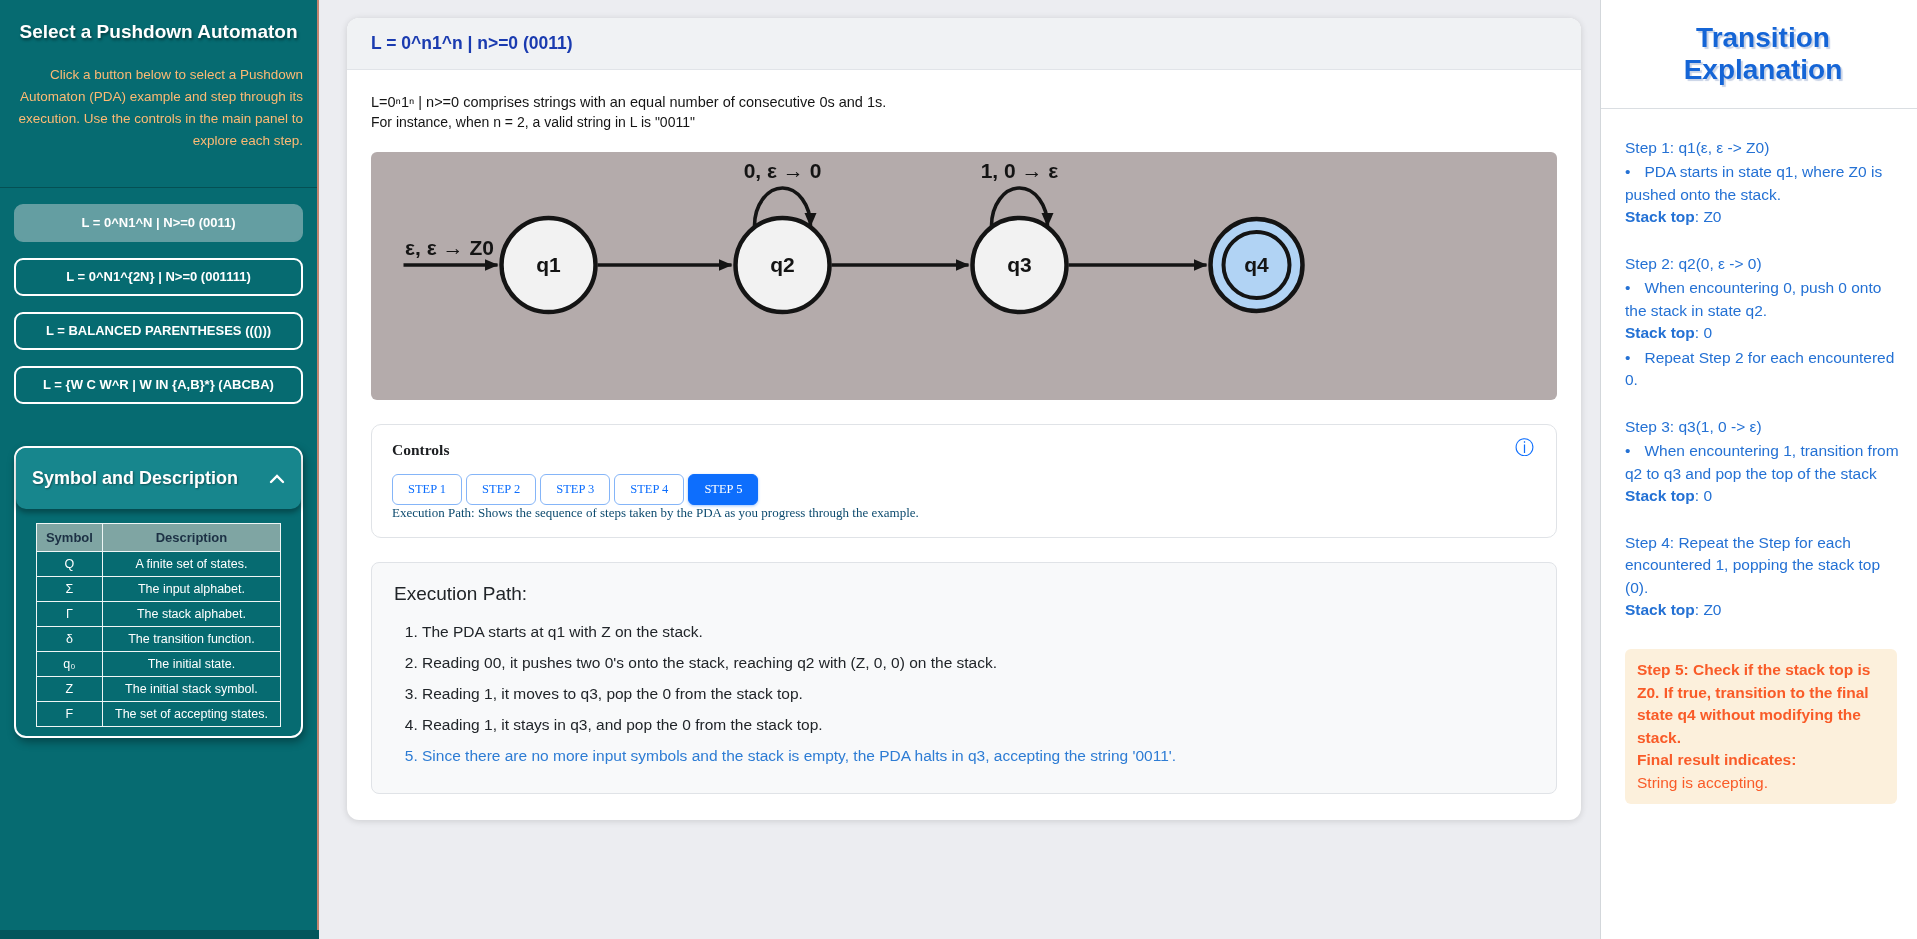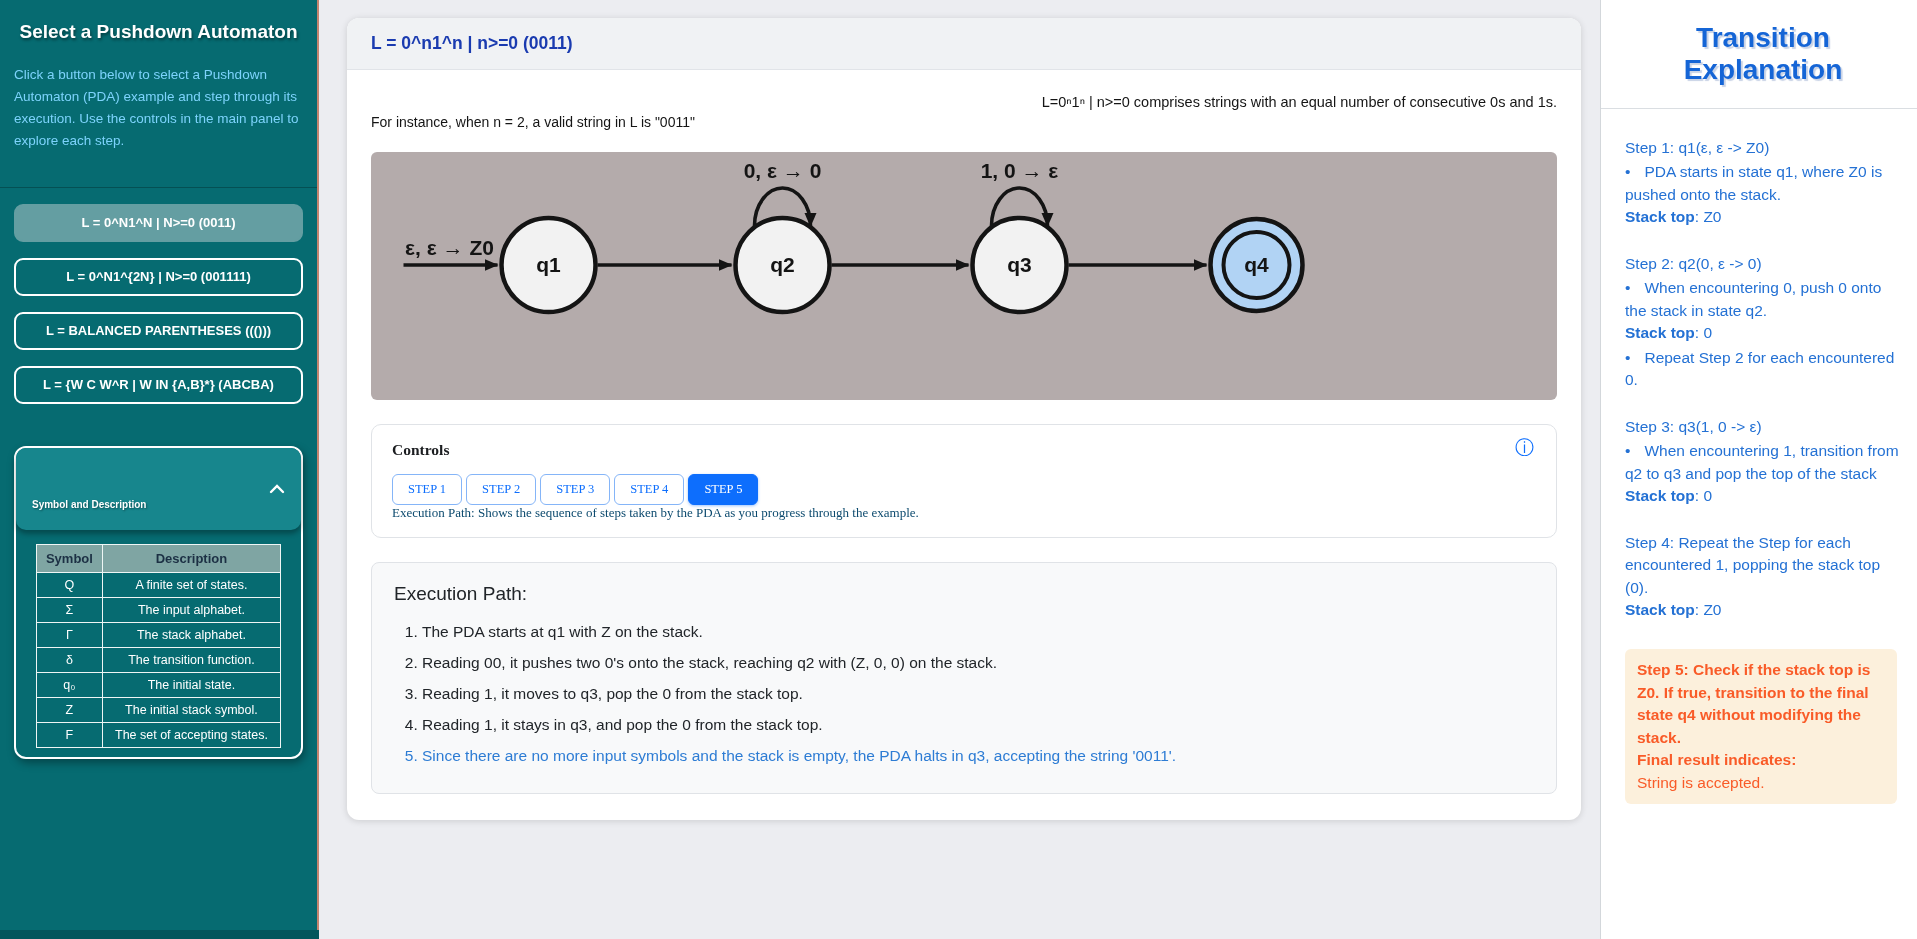--- a/index.html
+++ b/index.html
@@ -5,50 +5,50 @@
   * { box-sizing: border-box; margin: 0; padding: 0; }
   html,body { width:1917px; height:939px; overflow:hidden; }
   body { font-family:"Liberation Sans", sans-serif; }
   .app { display:flex; width:1917px; height:939px; }
 
   
   .sidebar { position:relative; width:319px; flex:0 0 319px; background:#066b71;
              border-right:2px solid #c4846f; color:#fff; padding:16px 14px 0 14px; }
   .sb-title { font-size:19px; font-weight:bold; text-align:center; line-height:1.45;
               margin-top:2px; text-shadow:1px 2px 3px rgba(0,0,0,.45); }
-  .sb-desc { font-size:13.5px; text-align:left; line-height:1.65; margin-top:18px; color:#7dd3fc; }
+  .sb-desc { font-size:13.5px; text-align:right; line-height:1.65; margin-top:18px; color:#fdba74; }
   .sb-divider { margin:34px -14px 0 -14px; border-bottom:1px solid rgba(0,0,0,.25); }
   .pda-btn { display:flex; align-items:center; justify-content:center; width:100%;
              min-height:36px; margin-top:16px; padding:7px 12px;
              background:transparent; border:2px solid #ffffff; border-radius:9px;
              color:#fff; font-family:inherit; font-size:13px; font-weight:bold; line-height:1.55;
              text-align:center; cursor:pointer; }
   .pda-btn.selected { background:#649ea2; border-color:#649ea2; }
   .symbol-card { margin:42px 0 0 0; border:2px solid #ffffff; border-radius:12px;
                  box-shadow:2px 4px 8px rgba(0,0,0,.35); }
   .symbol-head { display:flex; align-items:center; justify-content:space-between;
                  background:#17868d; border-radius:10px; padding:20px 16px;
                  box-shadow:0 4px 5px rgba(0,0,0,.3); cursor:pointer; }
-  .symbol-head span { font-size:10px; font-weight:bold; text-shadow:1px 1px 2px rgba(0,0,0,.4);margin-top:31px; }
+  .symbol-head span { font-size:18px; font-weight:bold; text-shadow:1px 1px 2px rgba(0,0,0,.4); }
   .symbol-table-wrap { padding:14px 20px 9px 20px; }
   table.sym { width:100%; border-collapse:collapse; }
   table.sym th { background:#7fa5a3; color:#1c3044; font-size:13px; font-weight:bold;
                  border:1px solid #eef6f5; padding:6px 4px; }
   table.sym td { color:#ffffff; font-size:12.5px; text-align:center;
                  border:1px solid #eef6f5; padding:5px 4px; }
   .sb-bottombar { position:absolute; left:0; right:-2px; bottom:0; height:9px; background:#02565c; }
 
   
   .main { flex:1 1 auto; background:#ecedf1; padding:18px 19px 0 28px; }
   .card { background:#ffffff; border-radius:12px; box-shadow:0 1px 7px rgba(0,0,0,.14); }
   .card-head { background:#f0f2f4; border-bottom:1px solid #e1e4e8;
                border-radius:12px 12px 0 0; padding:15px 24px; }
   .card-head h2 { font-size:17.5px; font-weight:bold; color:#1a3bb0; }
   .card-body { padding:24px 24px 26px 24px; }
-  .desc1 { font-size:14.5px; color:#151515;text-align:right; }
+  .desc1 { font-size:14.5px; color:#151515; }
   .desc2 { font-size:14px; color:#151515; margin-top:4px; }
 
   .diagram { margin-top:22px; height:248px; background:#b4abab; border-radius:6px; overflow:hidden; }
   .diagram svg { width:100%; height:100%; display:block; }
   .tlabel { font-family:"Liberation Sans",sans-serif; font-size:21px; font-weight:bold; fill:#141414; }
   .slabel { font-family:"Liberation Sans",sans-serif; font-size:21px; font-weight:bold; fill:#141414; }
 
   .controls { position:relative; margin-top:24px; border:1px solid #e0e3e7; border-radius:10px;
               padding:16px 20px 16px 20px;font-family:Liberation Serif, serif; }
   .controls h3 { font-size:15.5px; font-weight:bold; color:#1c1e21; }
@@ -252,18 +252,18 @@
       </div>
 
       <div class="xstep">
         <div class="xhead">Step 4: Repeat the Step for each encountered 1, popping the stack top (0).</div>
         <div class="xstack"><strong>Stack top</strong><span>: Z0</span></div>
       </div>
 
       <div class="xfinal">
         <div class="xf-bold">Step 5: Check if the stack top is Z0. If true, transition to the final state q4 without modifying the stack.</div>
         <div class="xf-bold">Final result indicates:</div>
-        <div class="xf-normal">String is accepted.</div>
+        <div class="xf-normal">String is accepting.</div>
       </div>
 
     </div>
   </aside>
 </div>
 
 </body></html>

